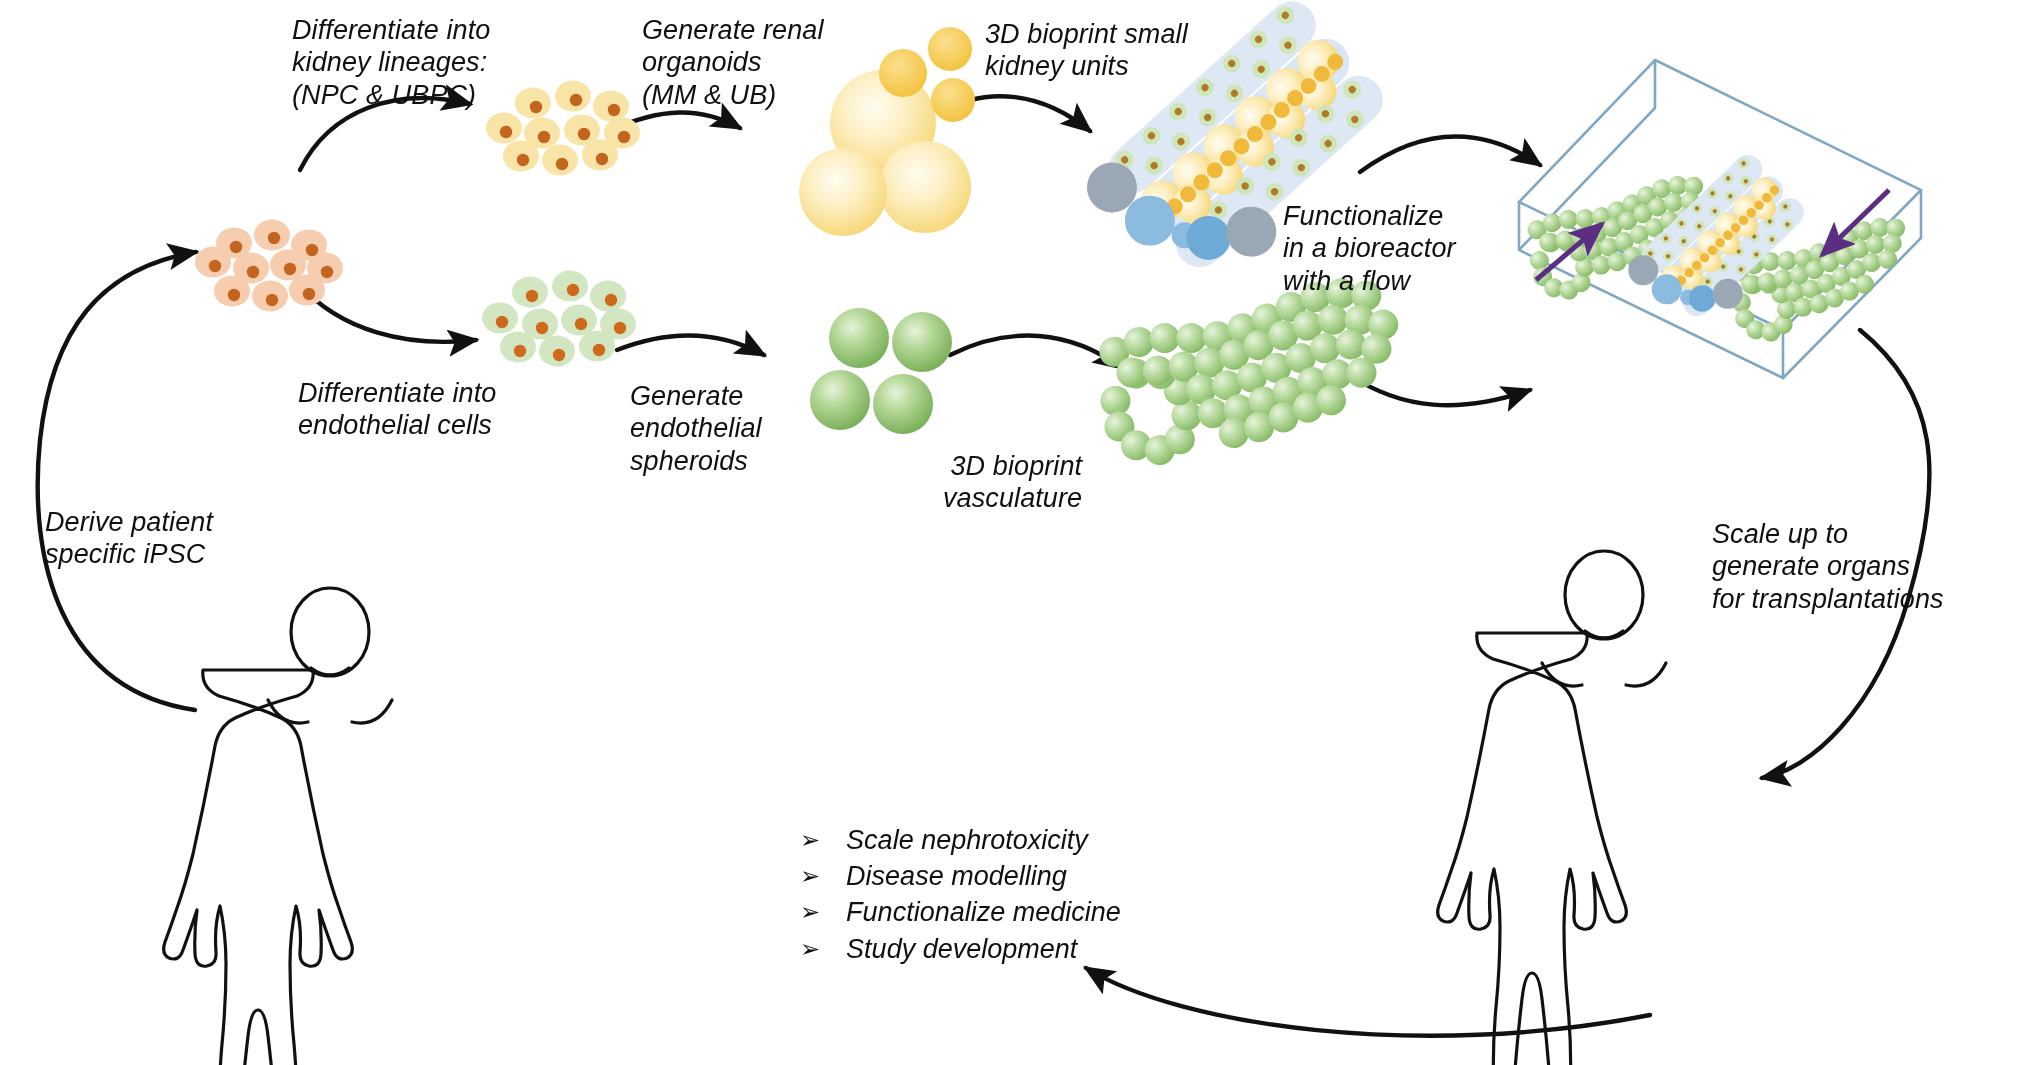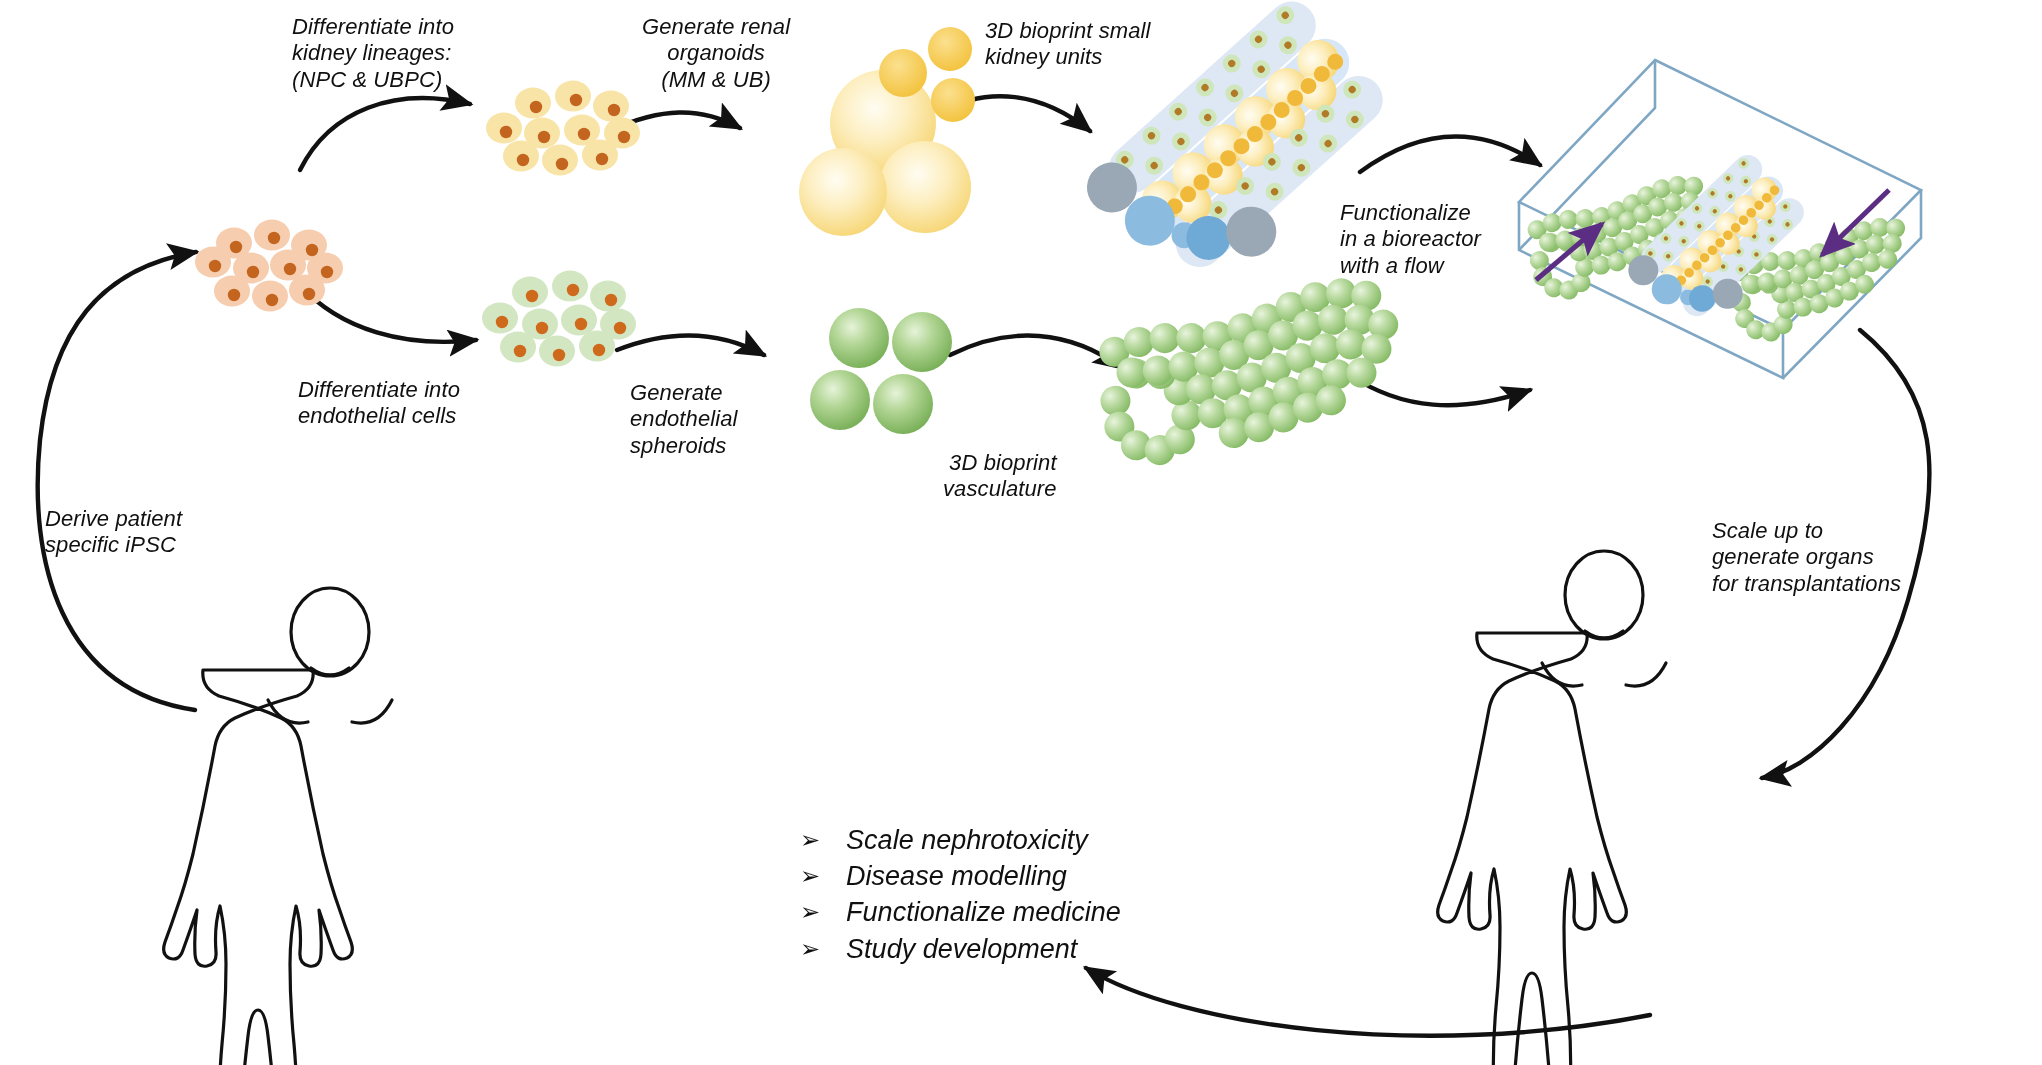--- a/index.html
+++ b/index.html
@@ -2,21 +2,21 @@
 <html><head>
 <meta charset="utf-8">
 <style>
   html,body{margin:0;padding:0;background:#ffffff;}
   #stage{
     position:relative;width:2042px;height:1065px;background:#ffffff;
     font-family:"Liberation Sans","DejaVu Sans",sans-serif;
     overflow:hidden;
   }
   .lbl{
-    position:absolute;font-style:italic;font-size:22px;line-height:1.20;
+    position:absolute;font-style:italic;font-size:27px;line-height:1.20;
     color:#101010;white-space:pre-line;letter-spacing:.1px;
   }
   .bullets{position:absolute;font-style:italic;font-size:27px;line-height:1.34;color:#101010;}
   .bullets .row{display:flex;align-items:baseline;gap:26px;white-space:nowrap;}
   .bullets .mark{font-style:normal;font-size:24px;line-height:1;transform:translateY(-1px);}
   svg{position:absolute;left:0;top:0;overflow:visible;}
 </style>
 </head>
 <body>
 
@@ -562,26 +562,26 @@
                q-6,-16 -12,-34 q-8,-22 -16,-54 q-12,-54 -22,-108 q-4,-20 -20,-28
                q-26,-12 -62,-22 q-18,-8 -16,-26 Z"></path>
       <path d="M1542,663 q14,28 40,22"></path>
       <path d="M1666,663 q-14,28 -40,22"></path>
     </g>
   </svg>
 
   <div class="lbl" style="left:292px;top:14px;">Differentiate into
 kidney lineages:
 (NPC &amp; UBPC)</div>
-  <div class="lbl" style="left:642px;top:14px;text-align:center;">Generate renal
+  <div class="lbl" style="left:642px;top:14px;">Generate renal
 organoids
 (MM &amp; UB)</div>
   <div class="lbl" style="left:985px;top:18px;">3D bioprint small
 kidney units</div>
-  <div class="lbl" style="left:1340px;top:200px;">Functionalize
+  <div class="lbl" style="left:1283px;top:200px;">Functionalize
 in a bioreactor
 with a flow</div>
   <div class="lbl" style="left:298px;top:377px;">Differentiate into
 endothelial cells</div>
   <div class="lbl" style="left:630px;top:380px;">Generate
 endothelial
 spheroids</div>
   <div class="lbl" style="left:943px;top:450px;text-align:right;">3D bioprint
 vasculature</div>
   <div class="lbl" style="left:45px;top:506px;">Derive patient

